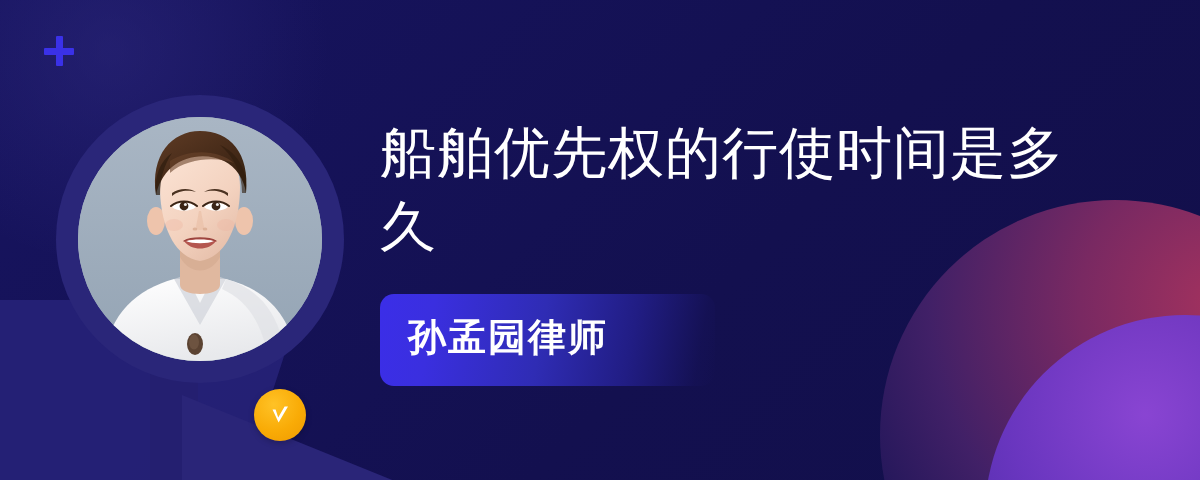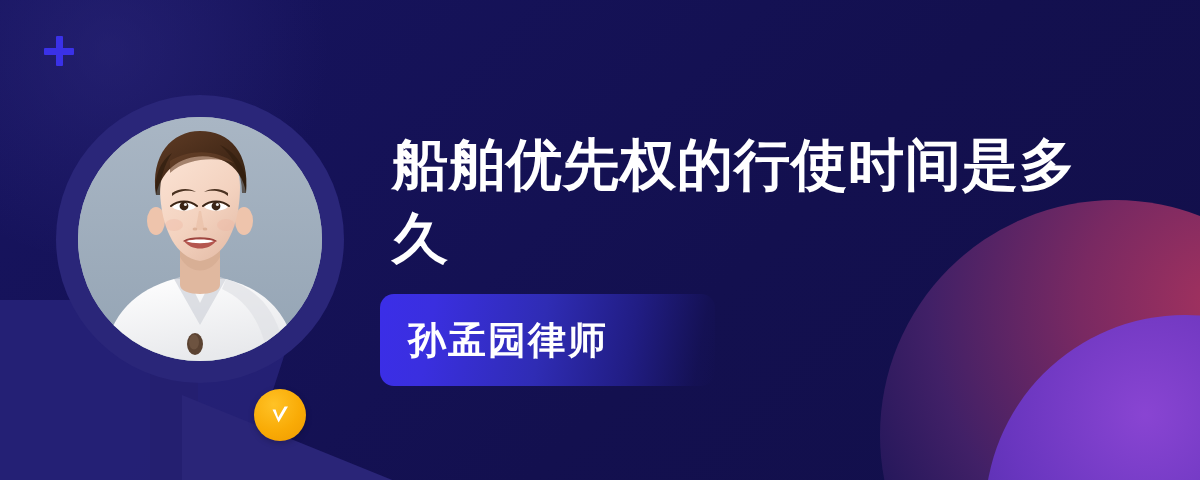--- a/index.html
+++ b/index.html
@@ -168,25 +168,25 @@
     top: 0;
     width: 800px;
     height: 480px;
   }
 
   .headline {
     position: absolute;
     left: 0;
     top: 116px;
     width: 700px;
-    margin: 12px;
+    margin: 0;
     color: #ffffff;
     font-size: 56px;
     line-height: 74px;
-    font-weight: 700;
+    font-weight: 400;
     letter-spacing: 1px;
     white-space: pre-wrap;
   }
 
   .name-pill {
     position: absolute;
     left: 0;
     top: 294px;
     width: 335px;
     height: 92px;
@@ -196,20 +196,21 @@
     align-items: center;
     box-sizing: border-box;
     padding-left: 28px;
   }
   .name-pill-label {
     color: #ffffff;
     font-size: 38px;
     font-weight: 700;
     letter-spacing: 2px;
     line-height: 1;
+    font-family: Liberation Mono, monospace;
   }
 </style>
 </head>
 <body>
 
 <div class="banner">
 
   <div class="deco-layer">
     <div class="shape-glow-tl"></div>
     <div class="shape-poly-left"></div>

